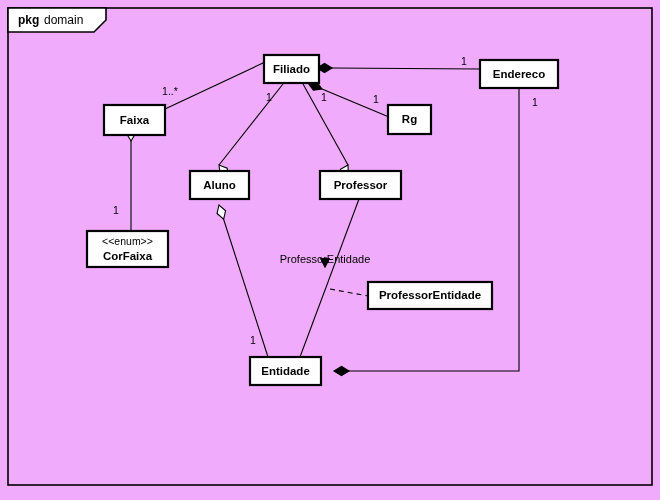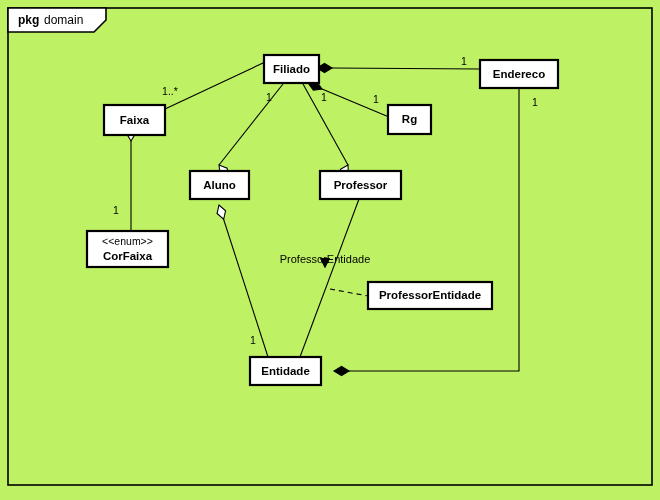--- a/index.html
+++ b/index.html
@@ -11,21 +11,21 @@
   body {
     width: 660px;
     height: 500px;
     font-family: "Liberation Sans", sans-serif;
     overflow: hidden;
   }
   #diagram-root {
     position: relative;
     width: 660px;
     height: 500px;
-    background: #bef264;
+    background: #f0abfc;
   }
   svg.canvas {
     position: absolute;
     top: 0;
     left: 0;
     width: 660px;
     height: 500px;
     shape-rendering: geometricPrecision;
   }
   .frame-border {

